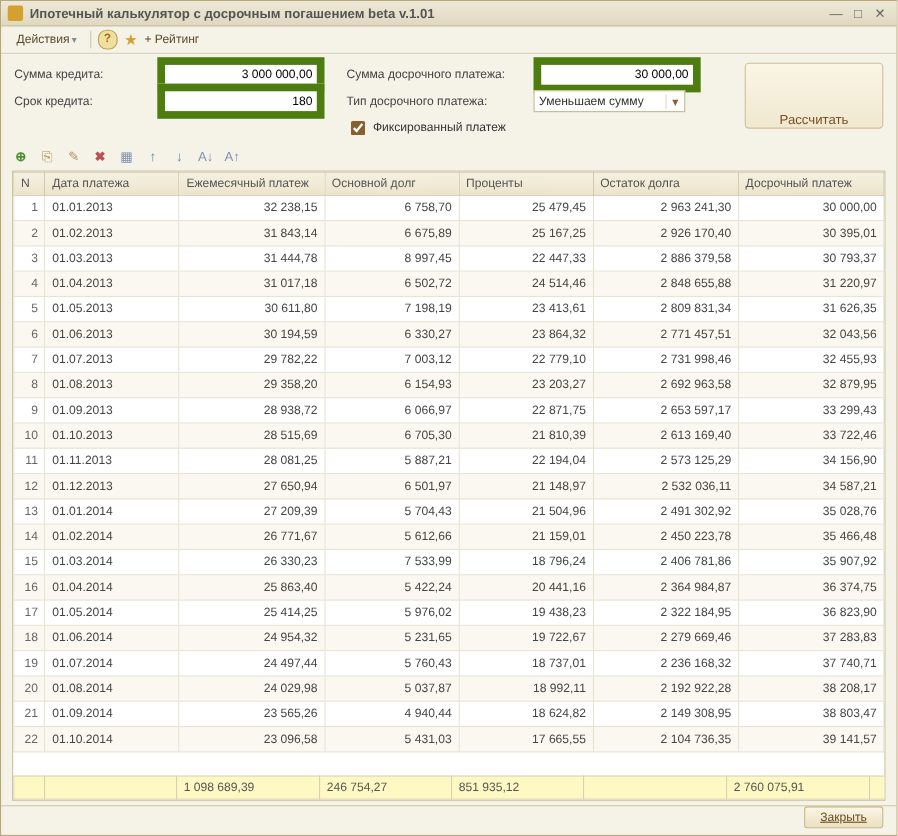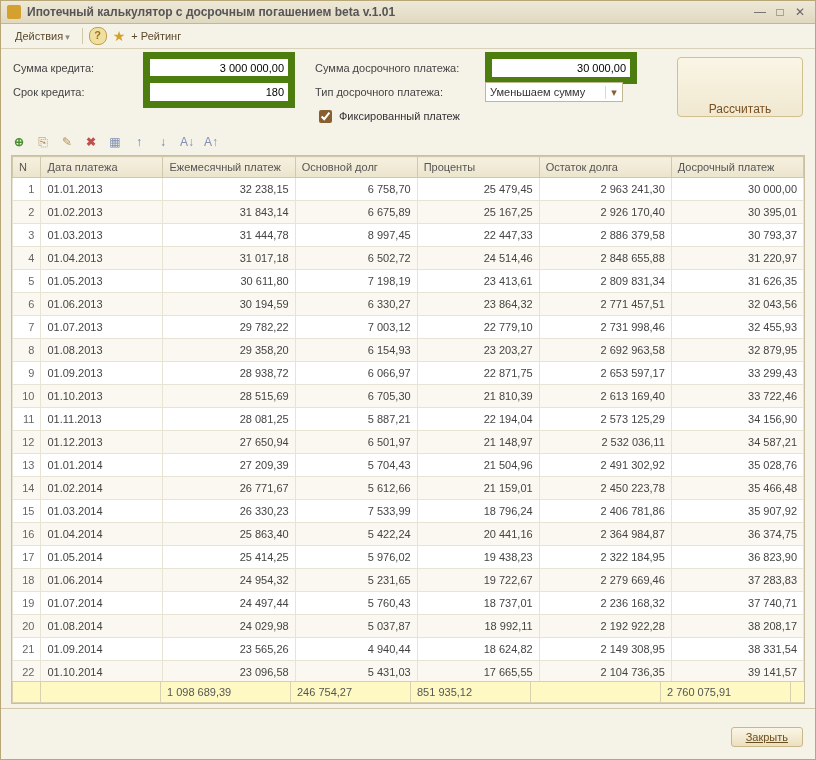--- a/index.html
+++ b/index.html
@@ -47,21 +47,21 @@
 tbody td:nth-child(2){text-align:left}
 tbody tr:nth-child(even){background:#faf8f0}
 tfoot td{background:#fef9c3;border:1px solid #d8d0b0;padding:4px 6px;text-align:left;color:#555;font-size:11px}
 .col-n{width:28px}
 .col-date{width:120px}
 .col-pay{width:130px}
 .col-principal{width:120px}
 .col-interest{width:120px}
 .col-balance{width:130px}
 .col-early{width:130px}
-.footer{height:26px;border-top:1px solid #d0c8a8;display:flex;align-items:flex-end;justify-content:flex-end;padding:12px 12px}
+.footer{height:26px;border-top:1px solid #d0c8a8;display:flex;align-items:flex-start;justify-content:flex-end;padding:0 12px}
 .close-btn{padding:3px 14px;border:1px solid #c8b888;background:linear-gradient(#faf5e5,#ece0c0);border-radius:3px;cursor:pointer;color:#6a5020;text-decoration:underline}
 ::-webkit-scrollbar{width:16px;background:#f0ecd8}
 ::-webkit-scrollbar-thumb{background:#d8d0b0;border:1px solid #c8c0a0}
 ::-webkit-scrollbar-button{background:#e8e0c8;height:16px;border:1px solid #c8c0a0}
 </style>
 </head>
 <body>
 
 <div class="window">
   <div class="titlebar">
@@ -330,21 +330,21 @@
               <td>2 192 922,28</td>
               <td>38 208,17</td>
             </tr>
             <tr>
               <td>21</td>
               <td>01.09.2014</td>
               <td>23 565,26</td>
               <td>4 940,44</td>
               <td>18 624,82</td>
               <td>2 149 308,95</td>
-              <td>38 331,54</td>
+              <td>38 803,47</td>
             </tr>
             <tr>
               <td>22</td>
               <td>01.10.2014</td>
               <td>23 096,58</td>
               <td>5 431,03</td>
               <td>17 665,55</td>
               <td>2 104 736,35</td>
               <td>39 141,57</td>
             </tr>

